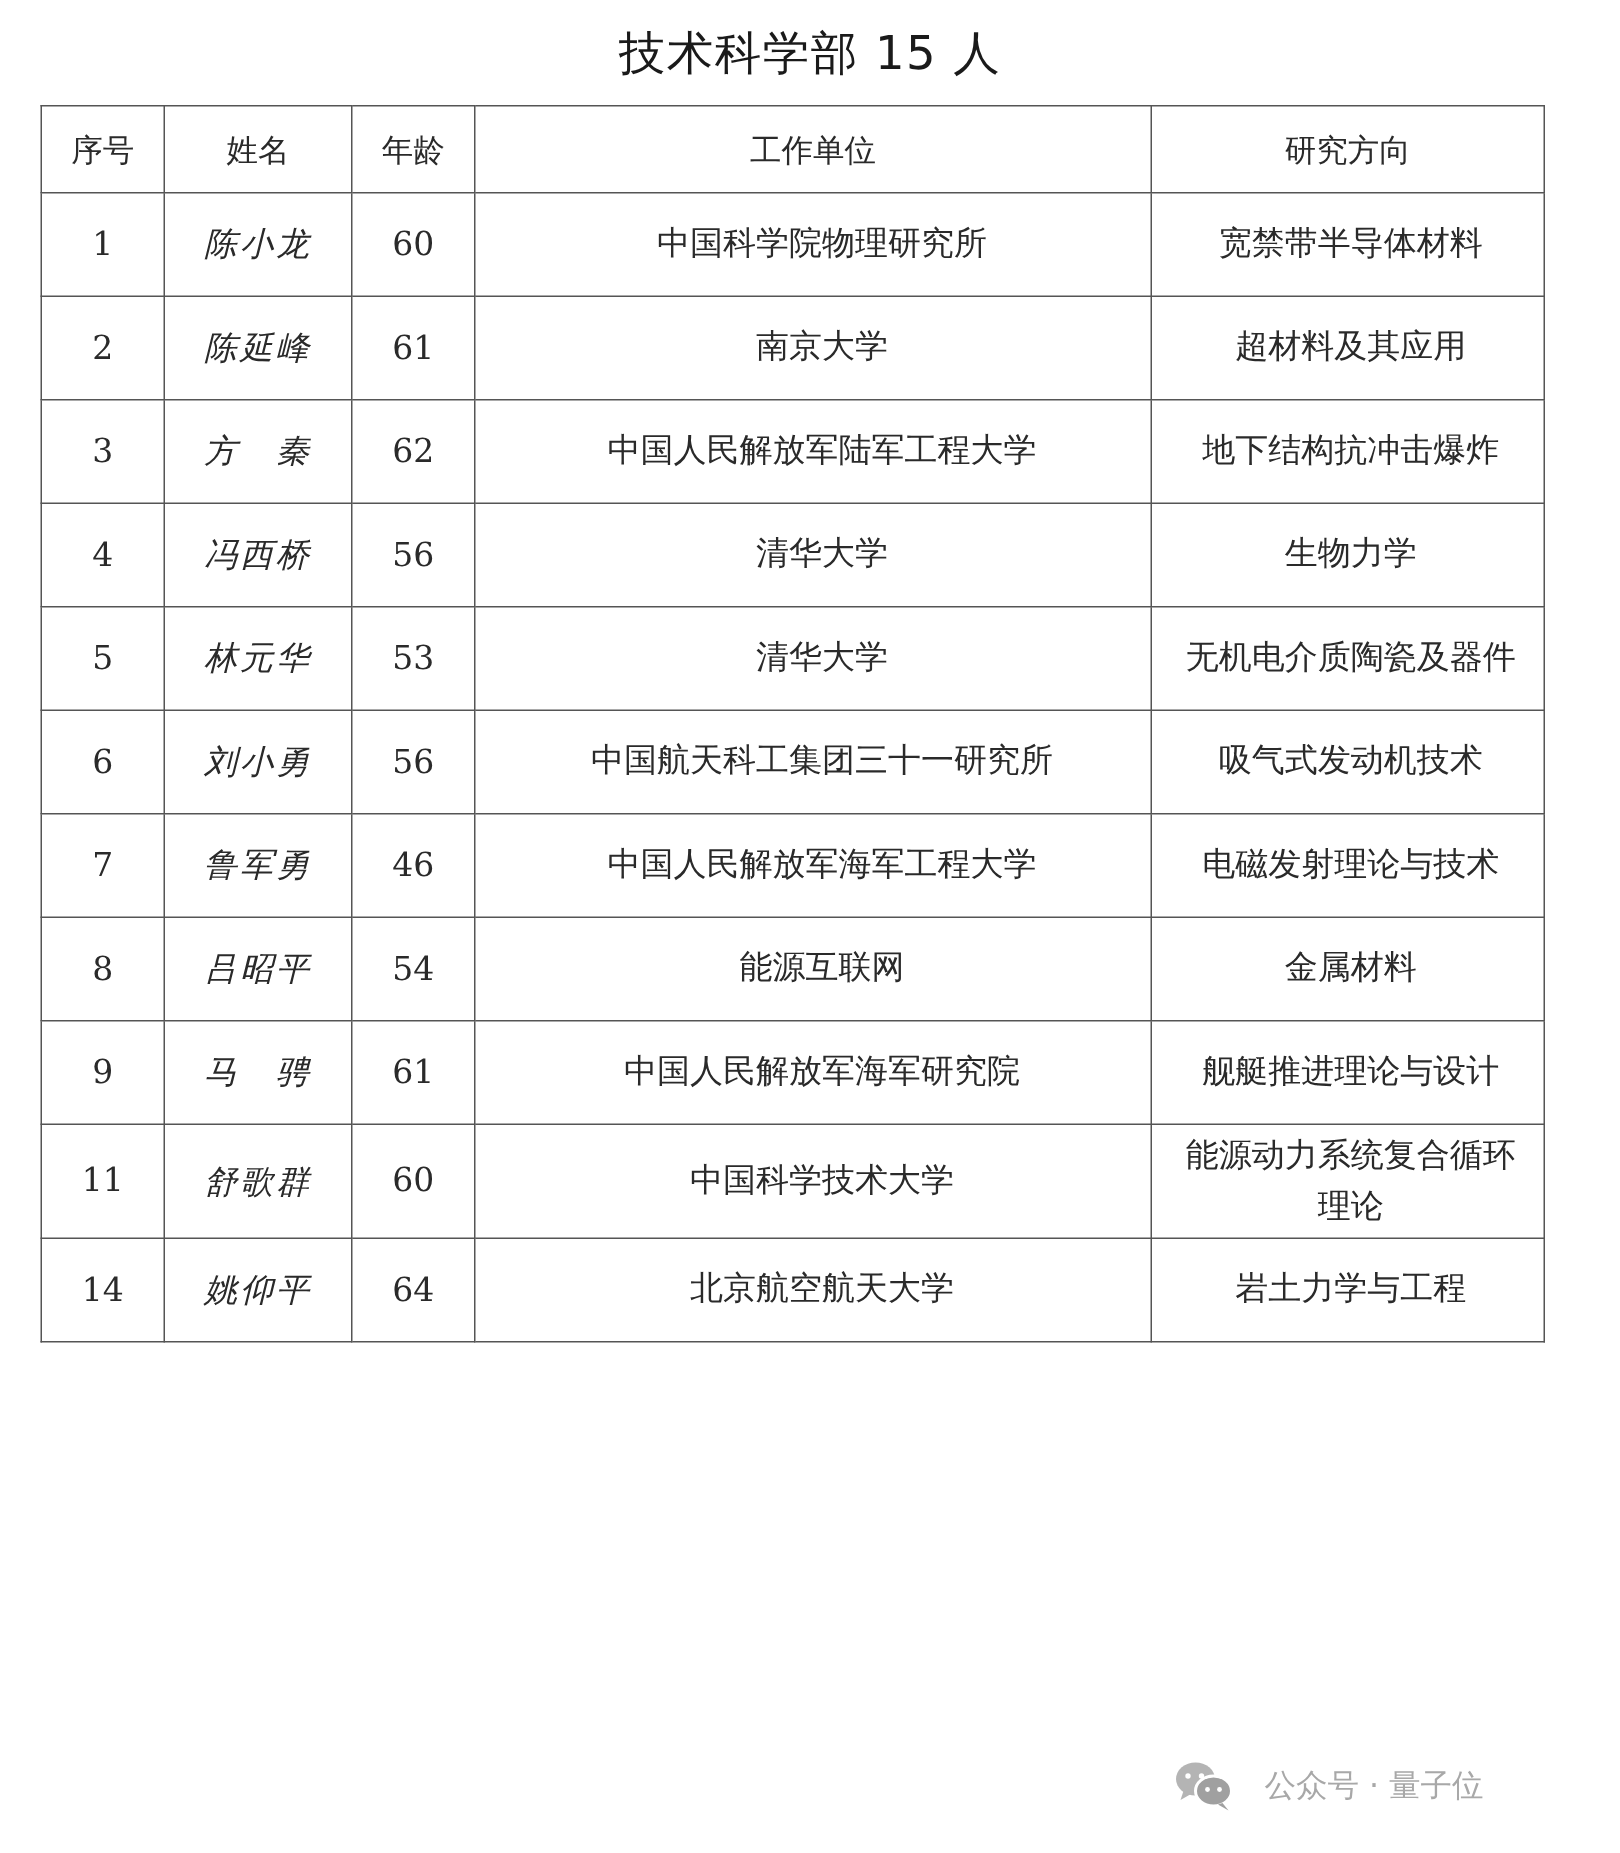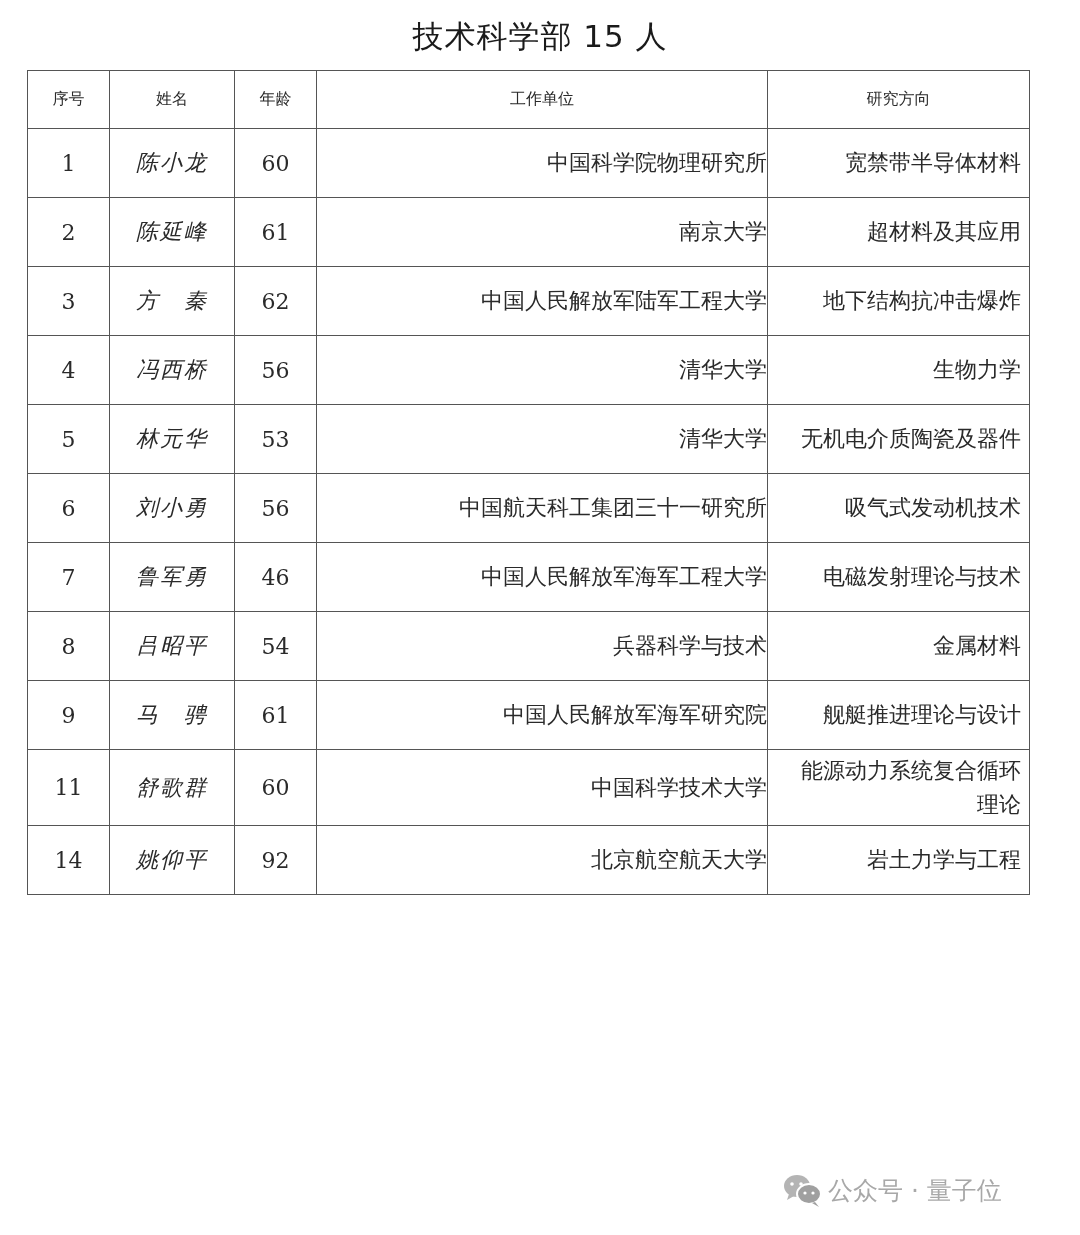--- a/index.html
+++ b/index.html
@@ -24,32 +24,32 @@
     font-weight: normal;
     font-size: 22px;
     color: #2a2a2a;
     padding: 0;
     vertical-align: middle;
   }
   table.roster th {
     height: 57px;
     text-align: center;
     font-family: Liberation Sans, sans-serif;
-    font-size: 16px;
+    font-size: 21px;
   }
   table.roster td { height: 68px; }
   table.roster tr.tall td { height: 75px; }
   .c-idx, .c-name, .c-age { text-align: center; }
-  .c-unit, .c-dir { text-align: right; padding-left: 12px !important; line-height: 34px; }
+  .c-unit, .c-dir { text-align: center; padding-left: 12px !important; line-height: 34px; }
   .c-dir { padding-right: 8px !important; margin-top: 32px; }
   .name-text { letter-spacing: 2px; font-style: italic; }
   .watermark {
     position: absolute; left: 782px; top: 1172px;
-    display: flex; align-items: center; gap: 4px;
-    color: #a8a8a8; font-size: 25px;
+    display: flex; align-items: center; gap: 19px;
+    color: #a8a8a8; font-size: 21px;
     font-family: "DejaVu Sans", "Liberation Sans", sans-serif;
   }
   .wm-icon { width: 42px; height: 36px; display: inline-block; }
 </style>
 </head>
 <body>
 
 <div class="title">技术科学部 15 人</div>
 
 <table class="roster">
@@ -116,41 +116,41 @@
       <td class="c-idx">7</td>
       <td class="c-name name-text">鲁军勇</td>
       <td class="c-age">46</td>
       <td class="c-unit">中国人民解放军海军工程大学</td>
       <td class="c-dir">电磁发射理论与技术</td>
     </tr>
     <tr>
       <td class="c-idx">8</td>
       <td class="c-name name-text">吕昭平</td>
       <td class="c-age">54</td>
-      <td class="c-unit">兵器科学与技术</td>
+      <td class="c-unit">能源互联网</td>
       <td class="c-dir">金属材料</td>
     </tr>
     <tr>
       <td class="c-idx">9</td>
       <td class="c-name name-text">马　骋</td>
       <td class="c-age">61</td>
       <td class="c-unit">中国人民解放军海军研究院</td>
       <td class="c-dir">舰艇推进理论与设计</td>
     </tr>
     <tr class="tall">
       <td class="c-idx">11</td>
       <td class="c-name name-text">舒歌群</td>
       <td class="c-age">60</td>
       <td class="c-unit">中国科学技术大学</td>
       <td class="c-dir">能源动力系统复合循环理论</td>
     </tr>
     <tr>
       <td class="c-idx">14</td>
       <td class="c-name name-text">姚仰平</td>
-      <td class="c-age">92</td>
+      <td class="c-age">64</td>
       <td class="c-unit">北京航空航天大学</td>
       <td class="c-dir">岩土力学与工程</td>
     </tr>
   </tbody>
 </table>
 
 <div class="watermark">
   <span class="wm-icon">
     <svg width="42" height="36" viewBox="0 0 42 36">
       <ellipse cx="15" cy="14" rx="13" ry="11" fill="#b4b4b4"></ellipse>

